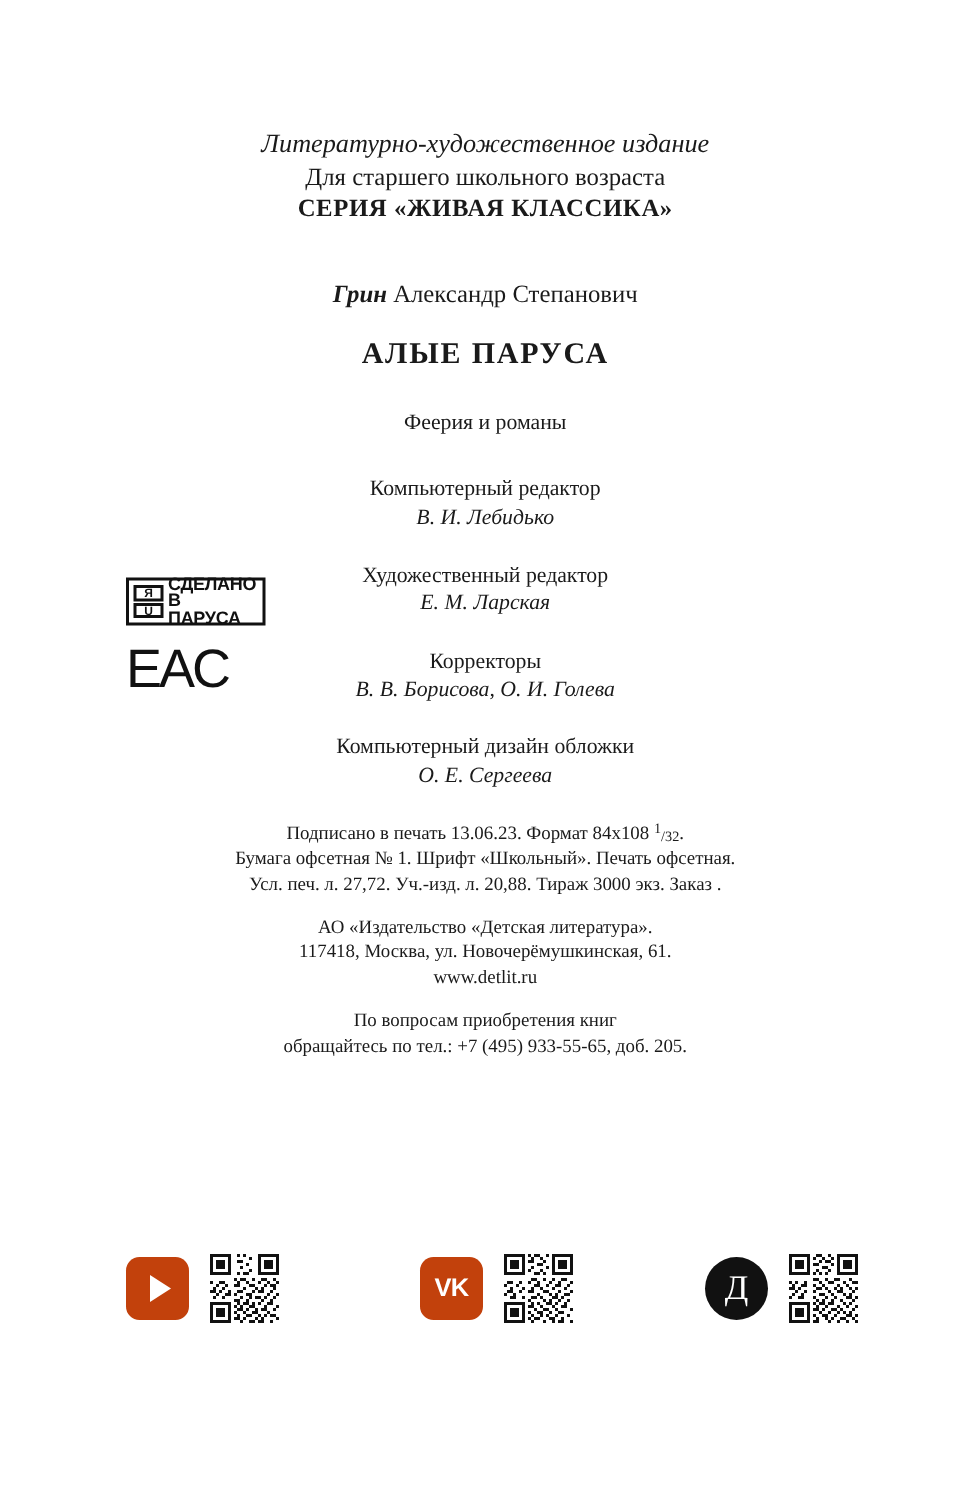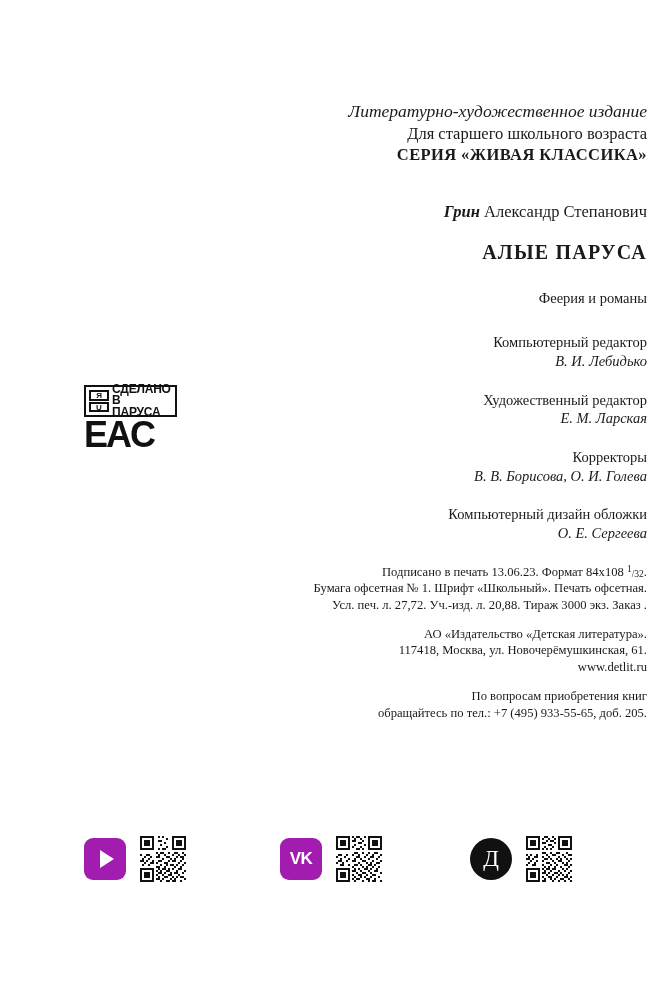--- a/index.html
+++ b/index.html
@@ -18,22 +18,22 @@
   .page {
     position: absolute;
     inset: 0;
   }
 
   
   .colophon {
     position: absolute;
     left: 0;
     right: 0;
-    top: 100px;
-    text-align: right;
+    top: 84px;
+    text-align: center;
   }
   .line { line-height: 1.30; }
 
   .italic { font-style: italic; }
   .bold { font-weight: bold; }
 
   .s18 { font-size: 17.5px; }
   .s17 { font-size: 16.5px; }
   .s15 { font-size: 14.5px; }
   .s13 { font-size: 12.6px; }
@@ -110,22 +110,23 @@
   .mir-text {
     font-family: "Liberation Sans", sans-serif;
     font-weight: bold;
     font-size: 12px;
     line-height: 11.5px;
     letter-spacing: -0.2px;
     color: #111;
     text-align: left;
   }
   .eac {
+    margin-top: 11px;
     font-family: "Liberation Sans", sans-serif;
-    font-weight: bold;
+    font-weight: normal;
     font-size: 36px;
     line-height: 36px;
     letter-spacing: -2px;
     color: #111;
   }
 
   
   .social-row {
     position: absolute;
     left: 0;
@@ -139,21 +140,21 @@
     align-items: center;
     gap: 14px;
   }
   .g1 { left: 84px; }
   .g2 { left: 280px; }
   .g3 { left: 470px; }
 
   .icon-tile {
     width: 42px;
     height: 42px;
-    background: #a21caf;
+    background: #c2410c;
     border-radius: 9px;
     position: relative;
     flex: 0 0 auto;
   }
   .yt-play {
     position: absolute;
     left: 16px;
     top: 12px;
     width: 0;
     height: 0;

